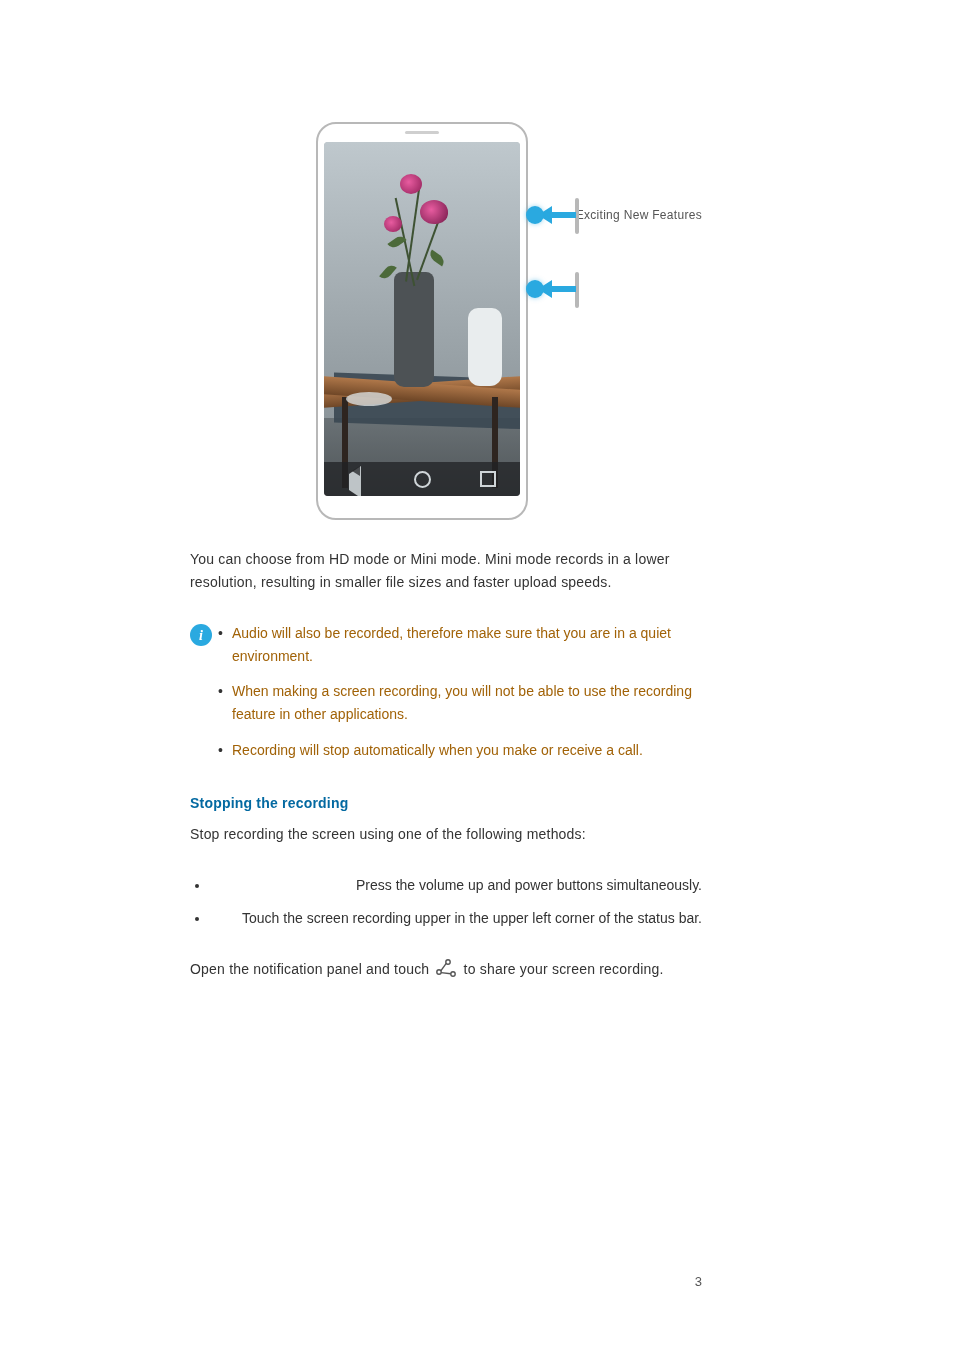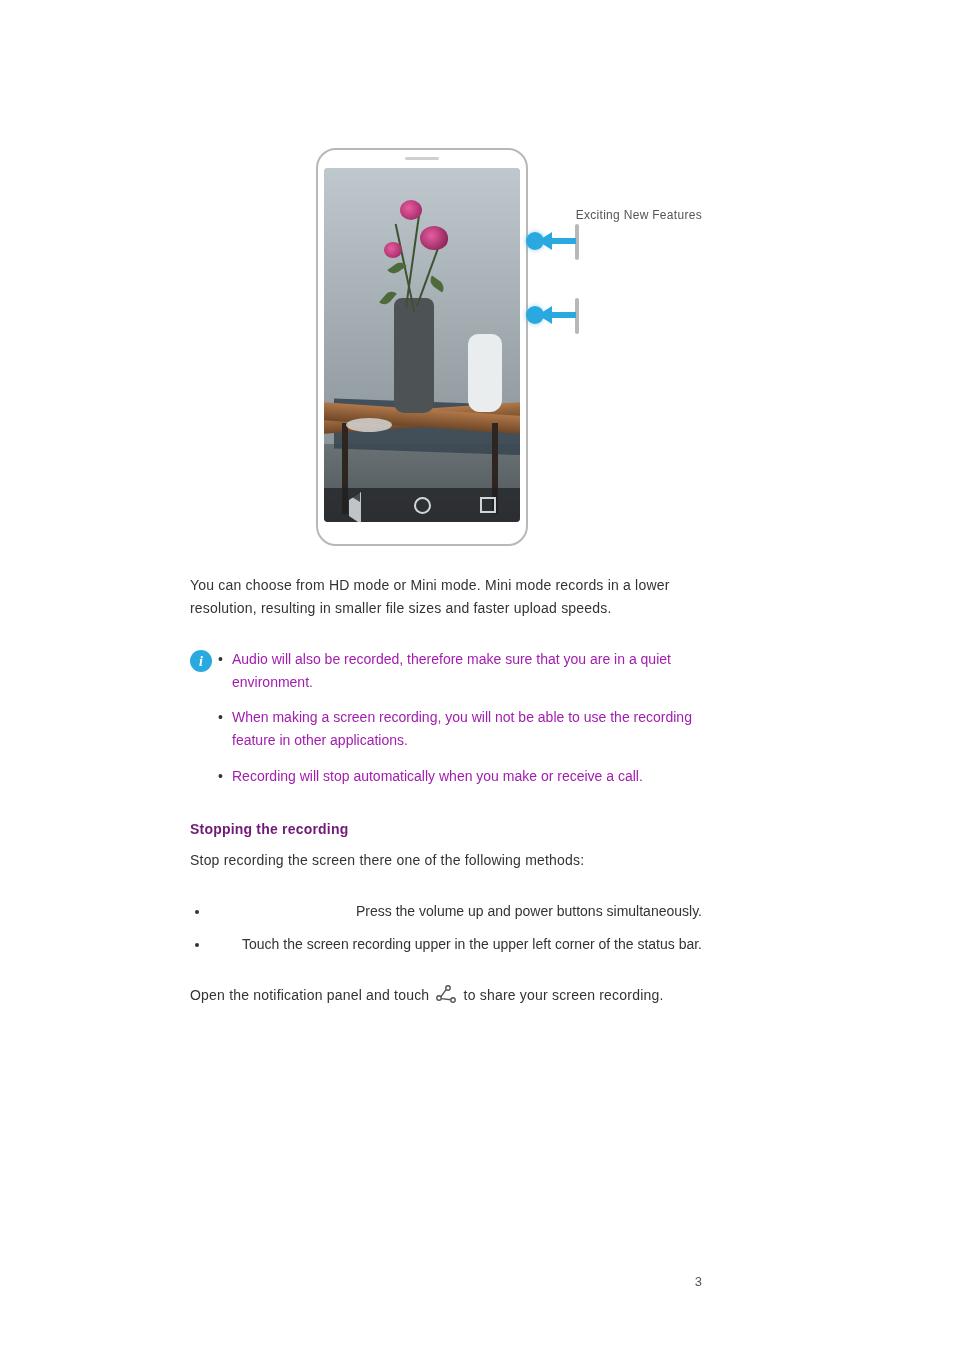--- a/index.html
+++ b/index.html
@@ -9,21 +9,21 @@
     font-family: "Segoe UI", "Helvetica Neue", Arial, sans-serif;
     color: #333333;
     font-size: 14px;
     line-height: 1.65;
   }
   .page {
     width: 892px;
     height: 1350px;
     position: relative;
     box-sizing: border-box;
-    padding: 108px 190px 60px 190px;
+    padding: 82px 190px 60px 190px;
   }
   .header-label {
     position: absolute;
     top: 206px;
     right: 190px;
     font-size: 12px;
     color: #555555;
     letter-spacing: 0.3px;
   }
 
@@ -236,33 +236,33 @@
   ul.bullets{
     list-style:none;
     padding:0;
     margin:0;
     flex:1;
   }
   ul.bullets > li{
     position:relative;
     padding-left:14px;
     margin-bottom:12px;
-    color:#a21caf;
+    color:#a16207;
   }
   ul.bullets > li::before{
     content:"\2022";
     position:absolute;
     left:0;
     top:0;
     font-size:14px;
     color:#333;
   }
   .subhead{
     font-weight:bold;
-    color:#701a75;
+    color:#0369a1;
     margin-top:18px;
     margin-bottom:8px;
     letter-spacing:0.2px;
   }
   ul.disc{
     margin:6px 0 14px 0;
     padding-left:20px;
     text-align:right;
   }
   ul.disc li{
@@ -342,21 +342,21 @@
         <span>i</span>
       </div>
     <ul class="bullets">
       <li>Audio will also be recorded, therefore make sure that you are in a quiet environment.</li>
       <li>When making a screen recording, you will not be able to use the recording feature in other applications.</li>
       <li>Recording will stop automatically when you make or receive a call.</li>
     </ul>
   </div>
 
   <div class="subhead">Stopping the recording</div>
-  <div class="para" style="margin-top:4px;">Stop recording the screen there one of the following methods:</div>
+  <div class="para" style="margin-top:4px;">Stop recording the screen using one of the following methods:</div>
   <ul class="disc">
     <li>Press the volume up and power buttons simultaneously.</li>
     <li>Touch the screen recording upper in the upper left corner of the status bar.</li>
   </ul>
 
   <p class="para">
     <span>Open the notification panel and touch </span>
     <span class="inline-icon">
       <svg viewBox="0 0 26 20" width="26" height="20">
         <circle cx="6" cy="14" r="2.2" fill="none" stroke="#555" stroke-width="1.4"></circle>

